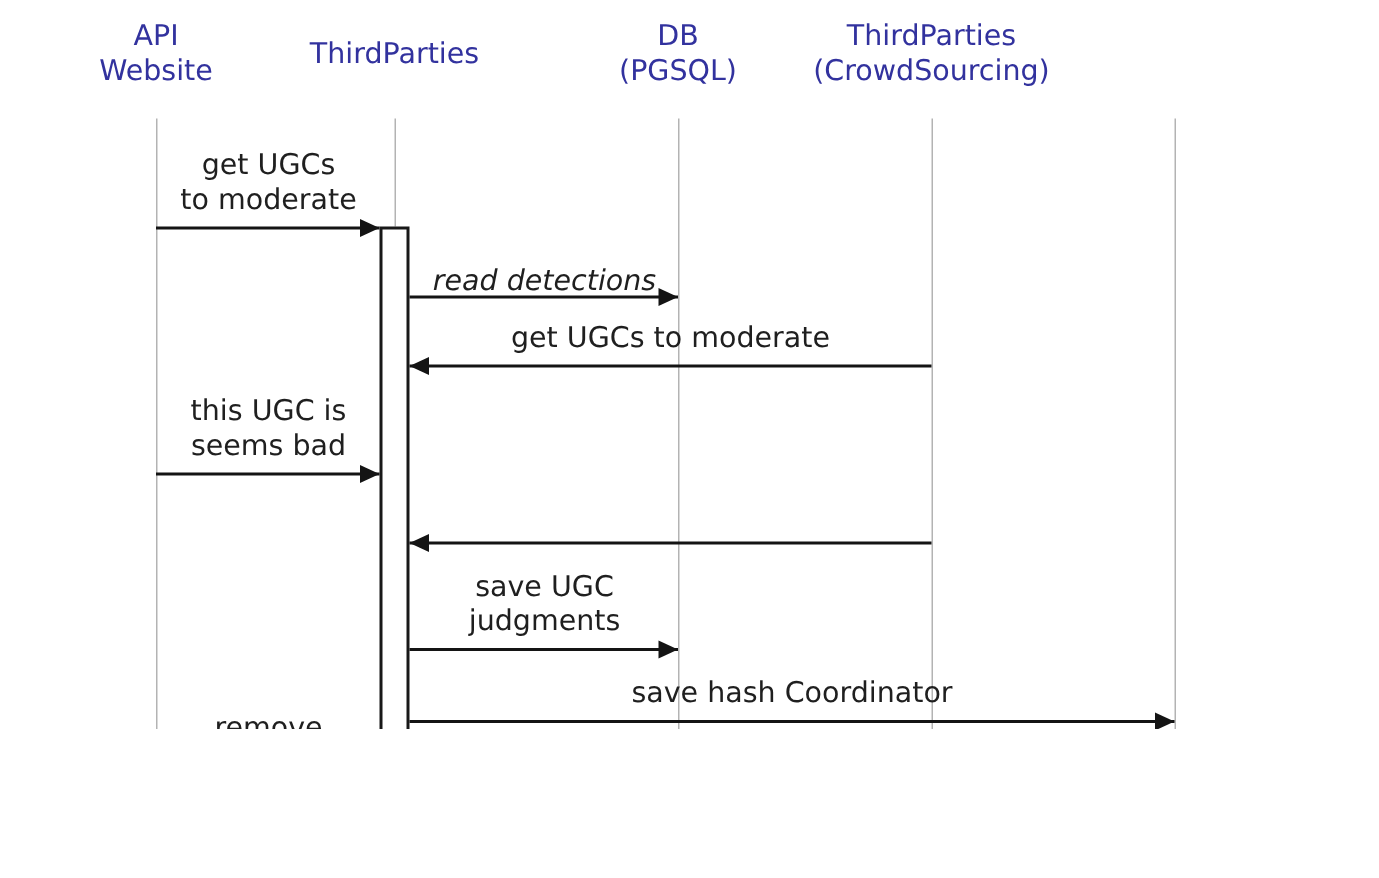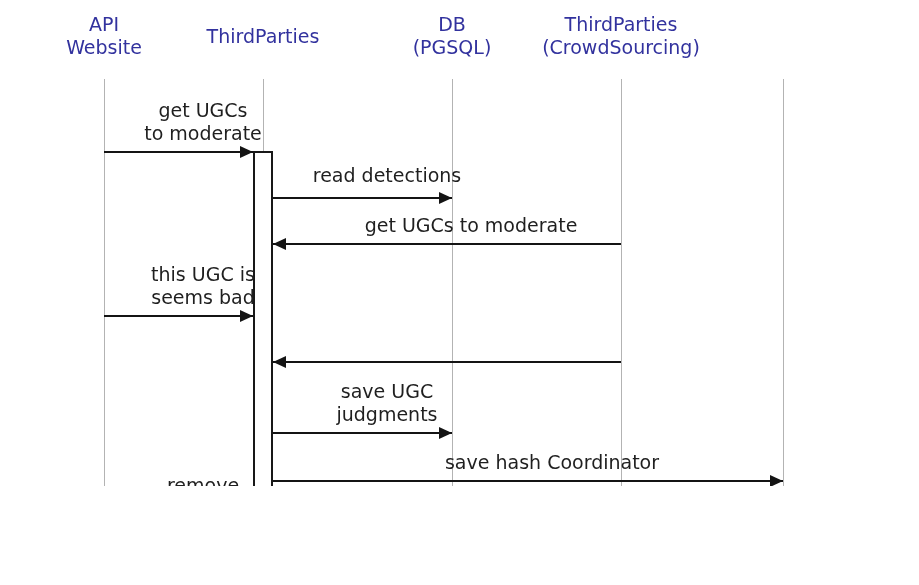--- a/index.html
+++ b/index.html
@@ -73,21 +73,20 @@
   }
   .msg-label {
     position: absolute;
     width: 360px;
     text-align: center;
     white-space: pre-line;
     font-size: 19px;
     line-height: 23px;
     color: #1f1f1f;
     z-index: 4;
-    padding-left: 24px;
   }
 </style>
 </head>
 <body>
 
 <div class="canvas">
 
   <div class="p-label" style="left:-16px;">API
 Website</div>
   <div class="p-label" style="left:143px;">ThirdParties</div>
@@ -102,21 +101,21 @@
   <div class="lifeline" style="left:621px;"></div>
   <div class="lifeline" style="left:783px;"></div>
 
   <div class="activation"></div>
 
   <div class="msg-label" style="left:-1px;  top:99px;">get UGCs
 to moderate</div>
   <div class="msg-line" style="left:104px; top:151px; width:149px;"></div>
   <div class="head-r" style="left:240px; top:146px;"></div>
 
-  <div class="msg-label" style="left:183px; top:164px;">read detections</div>
+  <div class="msg-label" style="left:183px; top:176px;font-style:italic;">read detections</div>
   <div class="msg-line" style="left:273px; top:197px; width:179px;"></div>
   <div class="head-r" style="left:439px; top:192px;"></div>
 
   <div class="msg-label" style="left:267px; top:214px;">get UGCs to moderate</div>
   <div class="msg-line" style="left:273px; top:243px; width:348px;"></div>
   <div class="head-l" style="left:273px; top:238px;"></div>
 
   <div class="msg-label" style="left:-1px;  top:263px;">this UGC is
 seems bad</div>
   <div class="msg-line" style="left:104px; top:315px; width:149px;"></div>

